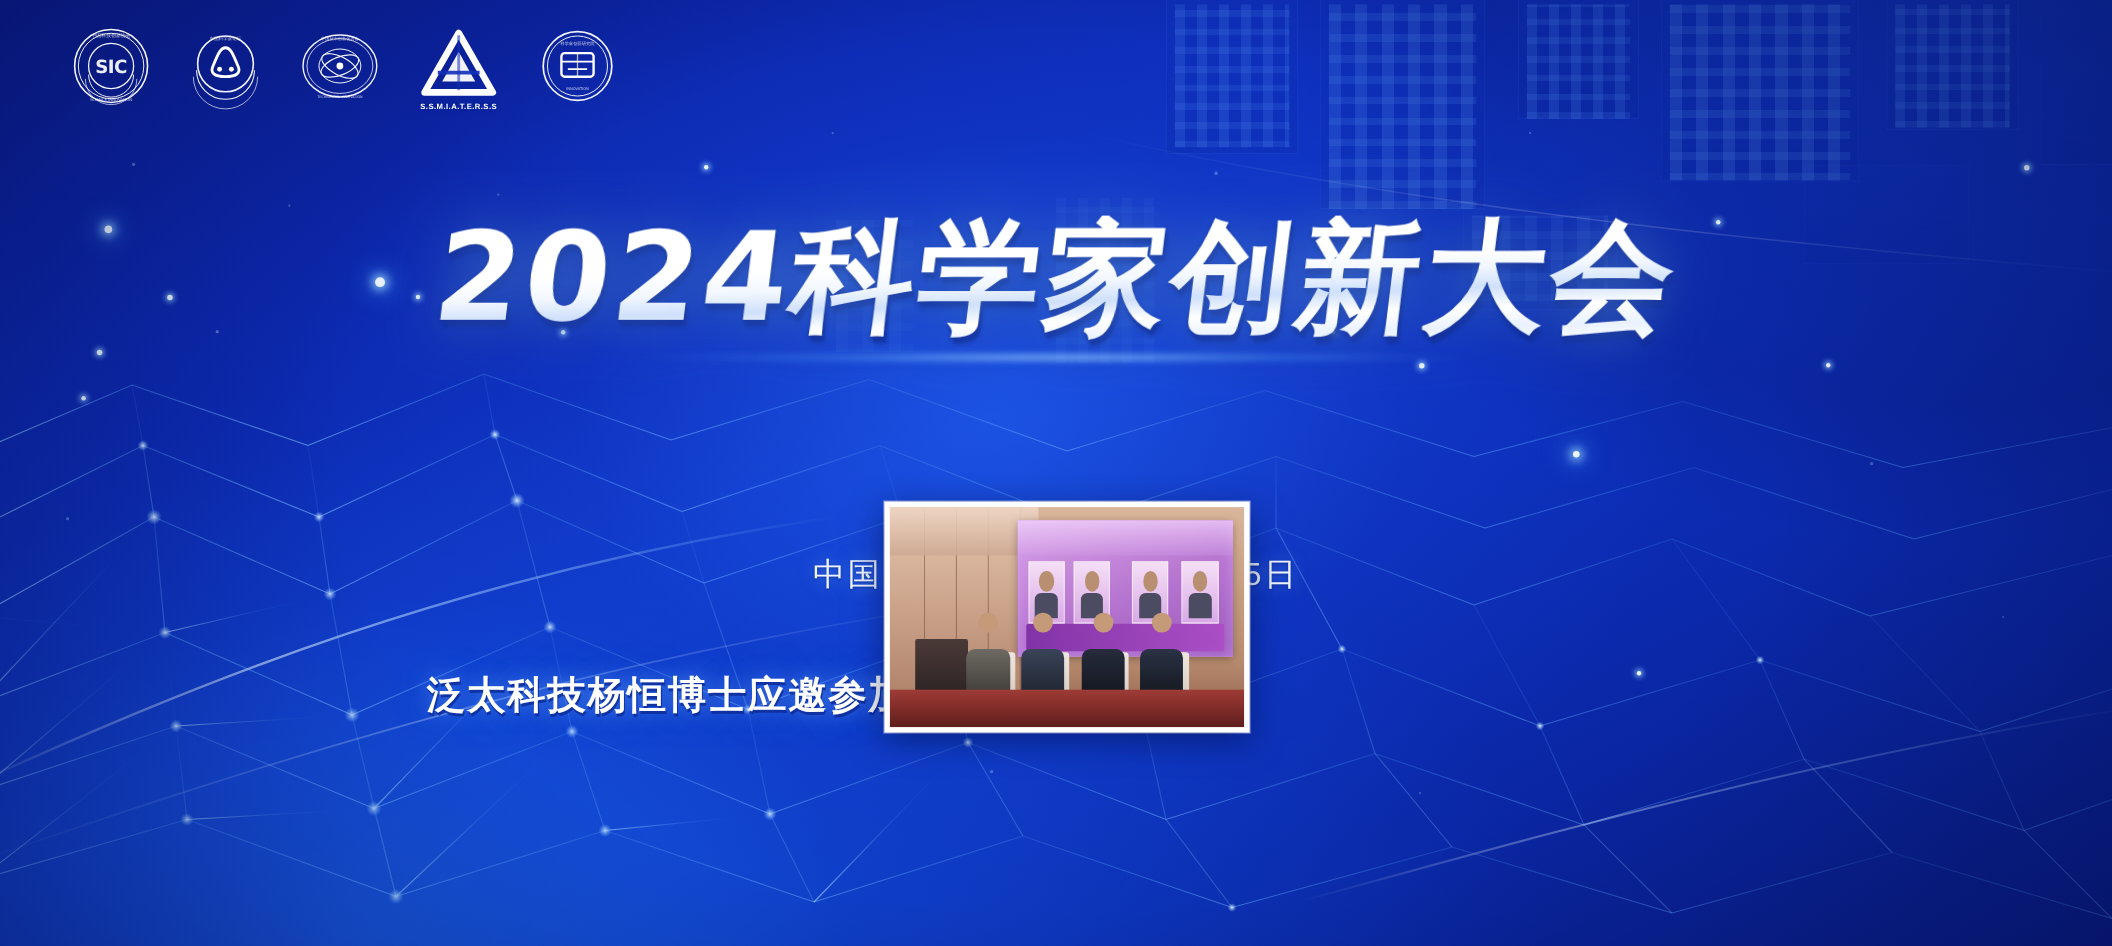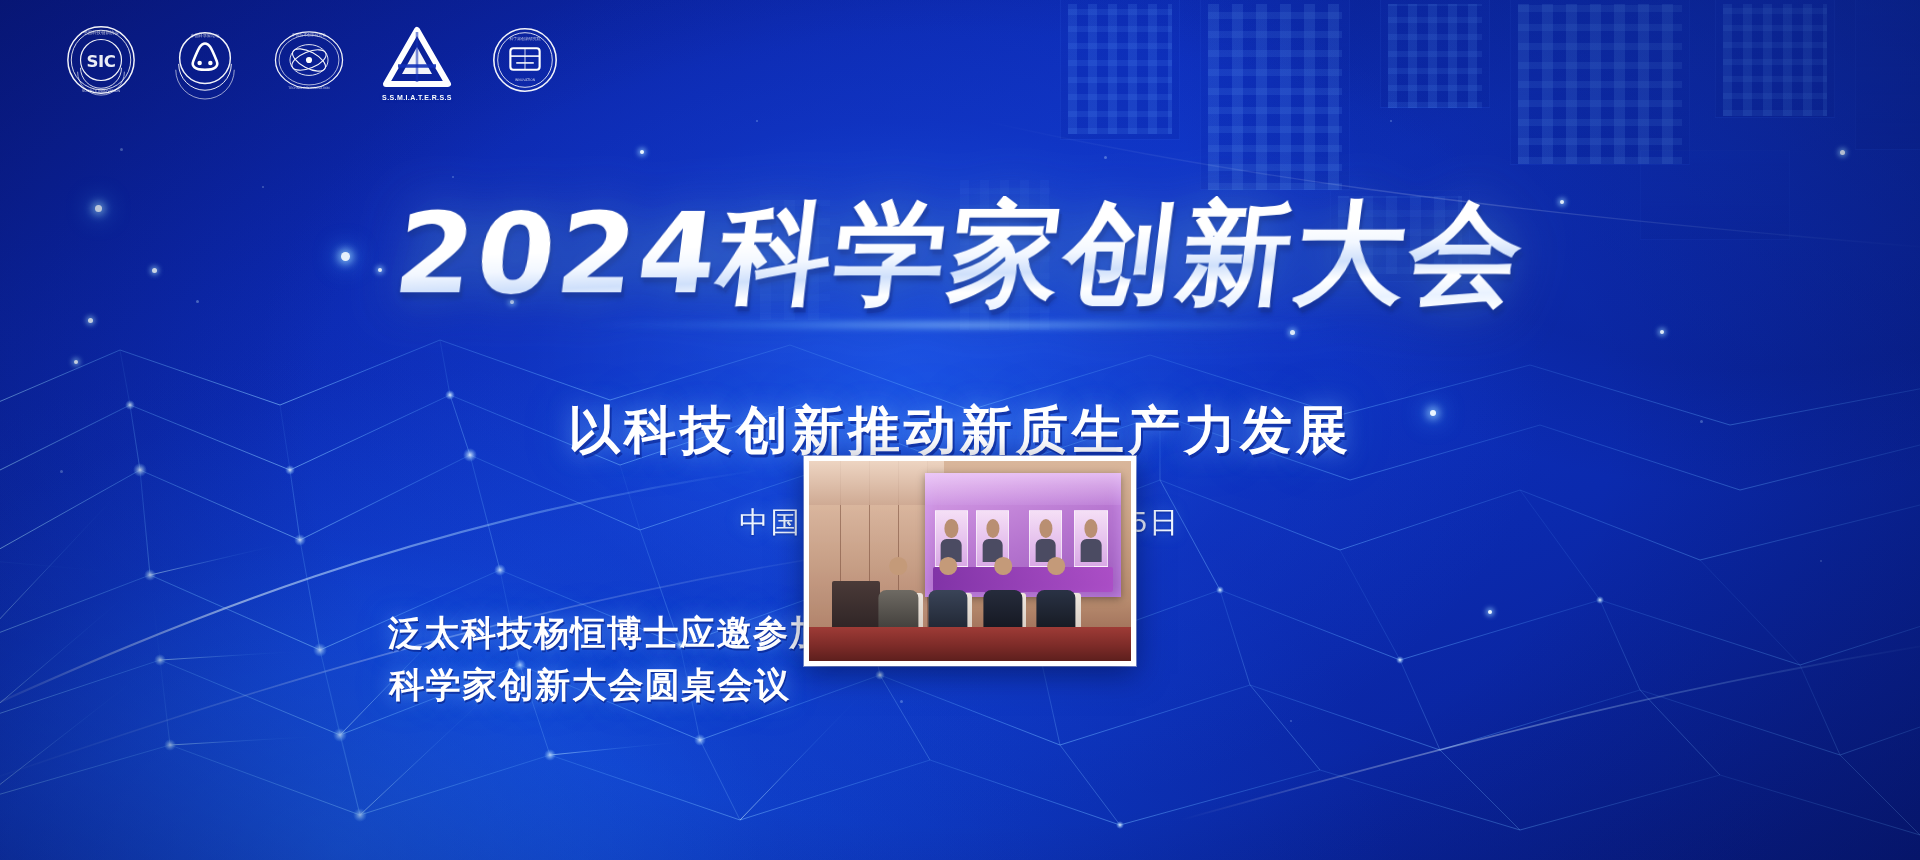--- a/index.html
+++ b/index.html
@@ -505,27 +505,25 @@
         </g>
       </svg>
     </div>
   </div>
 
   <div id="title-block">
     <div id="main-title">2024科学家创新大会</div>
     <div id="title-underglow"></div>
   </div>
 
-  <div id="subtitle">以科技创新推动新质生产力发展</div>
 
   <div id="date-line">中国·雄安  2024年12月13-15日</div>
 
   <div id="headline">
     <span class="hl">泛太科技杨恒博士应邀参加</span>
-    <span class="hl">科学家创新大会圆桌会议</span>
   </div>
 
   <div id="photo-frame">
     <div id="photo-inner">
 
       <div class="wall" style="left:0;   width:10%;"></div>
       <div class="wall" style="left:10%; width:9%;"></div>
       <div class="wall" style="left:19%; width:9%;"></div>
       <div class="wall" style="left:28%; width:9%;"></div>
 

